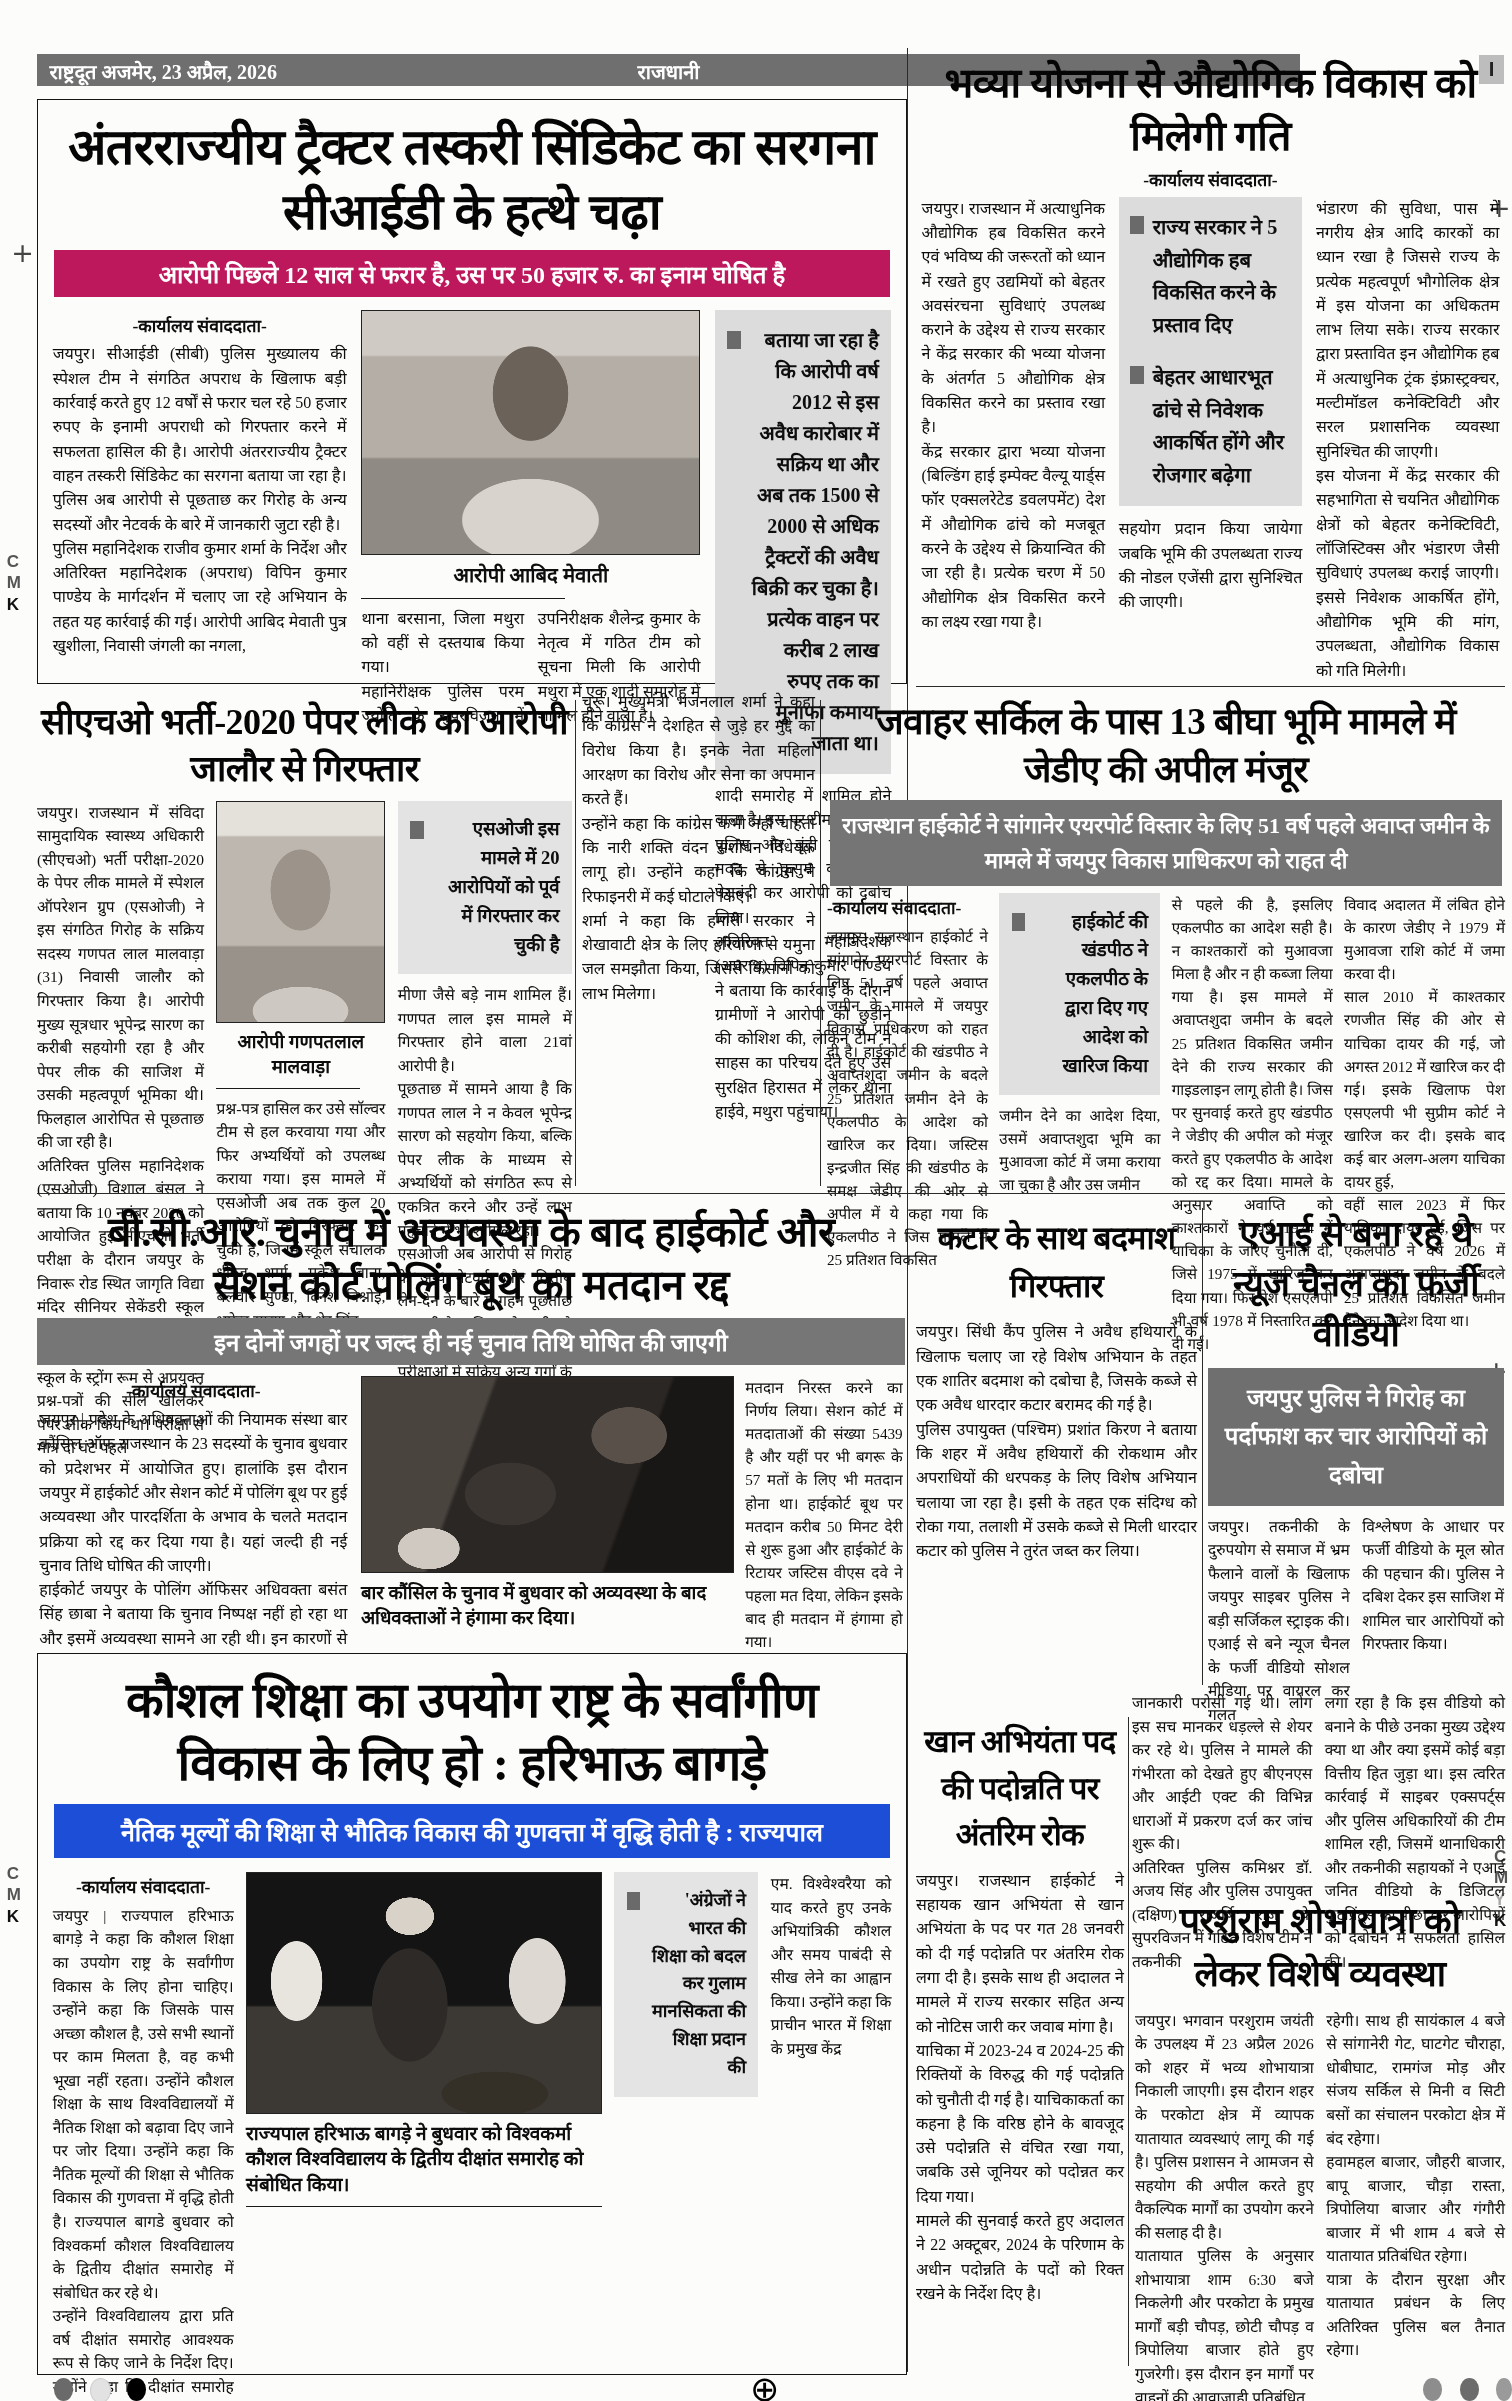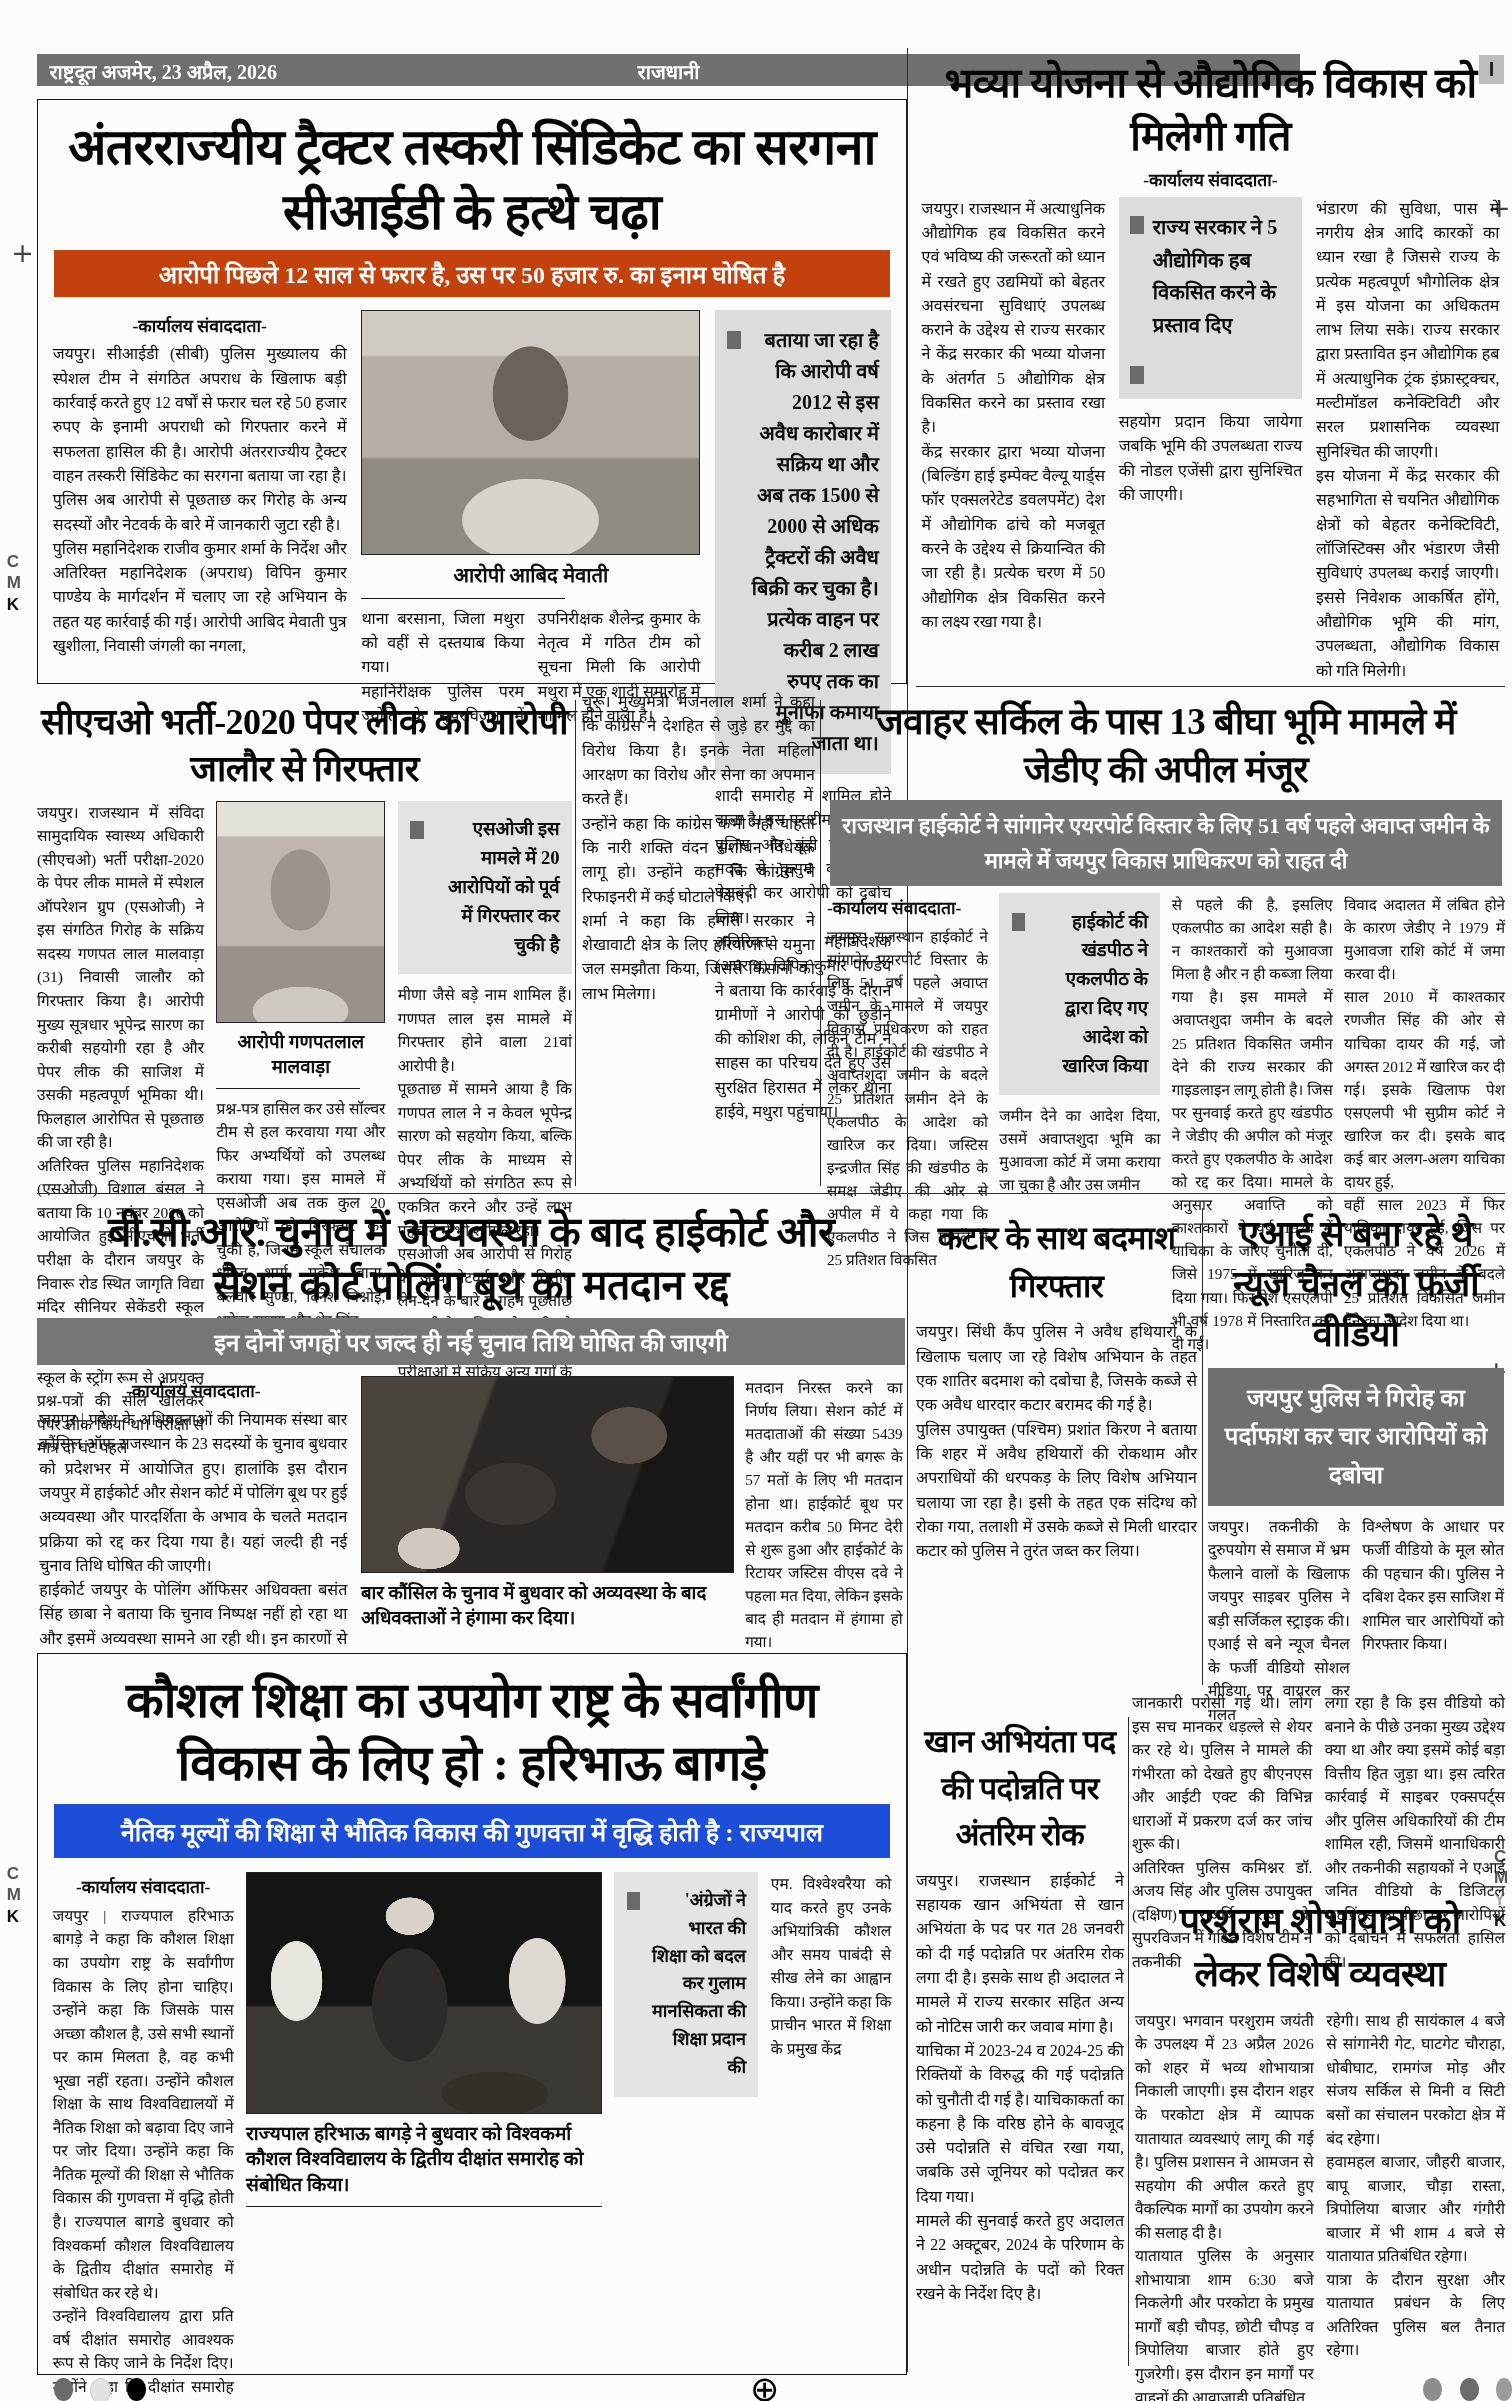--- a/index.html
+++ b/index.html
@@ -53,21 +53,21 @@
   </div>
   <div class="mark cmk" style="left:1494px;top:1846px;">
     <span>C</span>
     <span>M</span>
     <span style="color:#aaa">Y</span>
     <span style="color:#111">K</span>
   </div>
 
   <div class="box" style="left:37px;top:99px;width:868px;height:583px;">
     <div class="hl" style="font-size:50px;margin:14.7px 17px 5.6px 17px;">अंतरराज्यीय ट्रैक्टर तस्करी सिंडिकेट का सरगना सीआईडी के हत्थे चढ़ा</div>
-    <div class="revbar" style="margin:5.6px 16px;font-size:24px;padding:6.8px 4.5px;background:#c2410c;">आरोपी पिछले 12 साल से फरार है, उस पर 50 हजार रु. का इनाम घोषित है</div>
+    <div class="revbar" style="margin:5.6px 16px;font-size:24px;padding:6.8px 4.5px;background:#be185d;">आरोपी पिछले 12 साल से फरार है, उस पर 50 हजार रु. का इनाम घोषित है</div>
     <div class="row" style="padding:8px 14.7px 0 14.7px;gap:14.7px;">
       <div style="flex:0 0 294px;">
         <div class="by">-कार्यालय संवाददाता-</div>
         <div class="txt">जयपुर। सीआईडी (सीबी) पुलिस मुख्यालय की स्पेशल टीम ने संगठित अपराध के खिलाफ बड़ी कार्रवाई करते हुए 12 वर्षों से फरार चल रहे 50 हजार रुपए के इनामी अपराधी को गिरफ्तार करने में सफलता हासिल की है। आरोपी अंतरराज्यीय ट्रैक्टर वाहन तस्करी सिंडिकेट का सरगना बताया जा रहा है। पुलिस अब आरोपी से पूछताछ कर गिरोह के अन्य सदस्यों और नेटवर्क के बारे में जानकारी जुटा रही है।
 पुलिस महानिदेशक राजीव कुमार शर्मा के निर्देश और अतिरिक्त महानिदेशक (अपराध) विपिन कुमार पाण्डेय के मार्गदर्शन में चलाए जा रहे अभियान के तहत यह कार्रवाई की गई। आरोपी आबिद मेवाती पुत्र खुशीला, निवासी जंगली का नगला,</div>
       </div>
       <div style="flex:0 0 339px;">
         <div class="photo" style="height:243px;background:
                radial-gradient(ellipse 68px 85px at 50% 34%, #6b6259 0 55%, transparent 56%),
                radial-gradient(ellipse 113px 68px at 50% 86%, #d8d4cd 0 60%, transparent 61%),
@@ -97,20 +97,21 @@
       <div class="txt" style="flex:1;">जयपुर। राजस्थान में अत्याधुनिक औद्योगिक हब विकसित करने एवं भविष्य की जरूरतों को ध्यान में रखते हुए उद्यमियों को बेहतर अवसंरचना सुविधाएं उपलब्ध कराने के उद्देश्य से राज्य सरकार ने केंद्र सरकार की भव्या योजना के अंतर्गत 5 औद्योगिक क्षेत्र विकसित करने का प्रस्ताव रखा है।
 केंद्र सरकार द्वारा भव्या योजना (बिल्डिंग हाई इम्पेक्ट वैल्यू यार्ड्स फॉर एक्सलरेटेड डवलपमेंट) देश में औद्योगिक ढांचे को मजबूत करने के उद्देश्य से क्रियान्वित की जा रही है। प्रत्येक चरण में 50 औद्योगिक क्षेत्र विकसित करने का लक्ष्य रखा गया है।</div>
       <div style="flex:1;">
         <div style="background:#dcdcdc;padding:14.7px 11.3px;">
           <div class="row" style="gap:9px;align-items:flex-start;">
             <span class="pq-sq" style="width:13.6px;height:18px;background:#6a6a6a;flex:0 0 auto;margin-top:4.5px;"></span>
             <span style="font-weight:700;font-size:20.3px;line-height:1.6;">राज्य सरकार ने 5 औद्योगिक हब विकसित करने के प्रस्ताव दिए</span>
           </div>
           <div class="row" style="gap:9px;align-items:flex-start;margin-top:20.3px;">
             <span class="pq-sq" style="width:13.6px;height:18px;background:#6a6a6a;flex:0 0 auto;margin-top:4.5px;"></span>
+            <span style="font-weight:700;font-size:20.3px;line-height:1.6;">बेहतर आधारभूत ढांचे से निवेशक आकर्षित होंगे और रोजगार बढ़ेगा</span>
           </div>
         </div>
         <div class="txt" style="margin-top:11.3px;">सहयोग प्रदान किया जायेगा जबकि भूमि की उपलब्धता राज्य की नोडल एजेंसी द्वारा सुनिश्चित की जाएगी।</div>
       </div>
       <div class="txt" style="flex:1;">भंडारण की सुविधा, पास में नगरीय क्षेत्र आदि कारकों का ध्यान रखा है जिससे राज्य के प्रत्येक महत्वपूर्ण भौगोलिक क्षेत्र में इस योजना का अधिकतम लाभ लिया सके। राज्य सरकार द्वारा प्रस्तावित इन औद्योगिक हब में अत्याधुनिक ट्रंक इंफ्रास्ट्रक्चर, मल्टीमॉडल कनेक्टिविटी और सरल प्रशासनिक व्यवस्था सुनिश्चित की जाएगी।
 इस योजना में केंद्र सरकार की सहभागिता से चयनित औद्योगिक क्षेत्रों को बेहतर कनेक्टिविटी, लॉजिस्टिक्स और भंडारण जैसी सुविधाएं उपलब्ध कराई जाएगी। इससे निवेशक आकर्षित होंगे, औद्योगिक भूमि की मांग, उपलब्धता, औद्योगिक विकास को गति मिलेगी।</div>
     </div>
   </div>
 
   <div class="hrule" style="left:916px;top:686px;width:589px;"></div>

